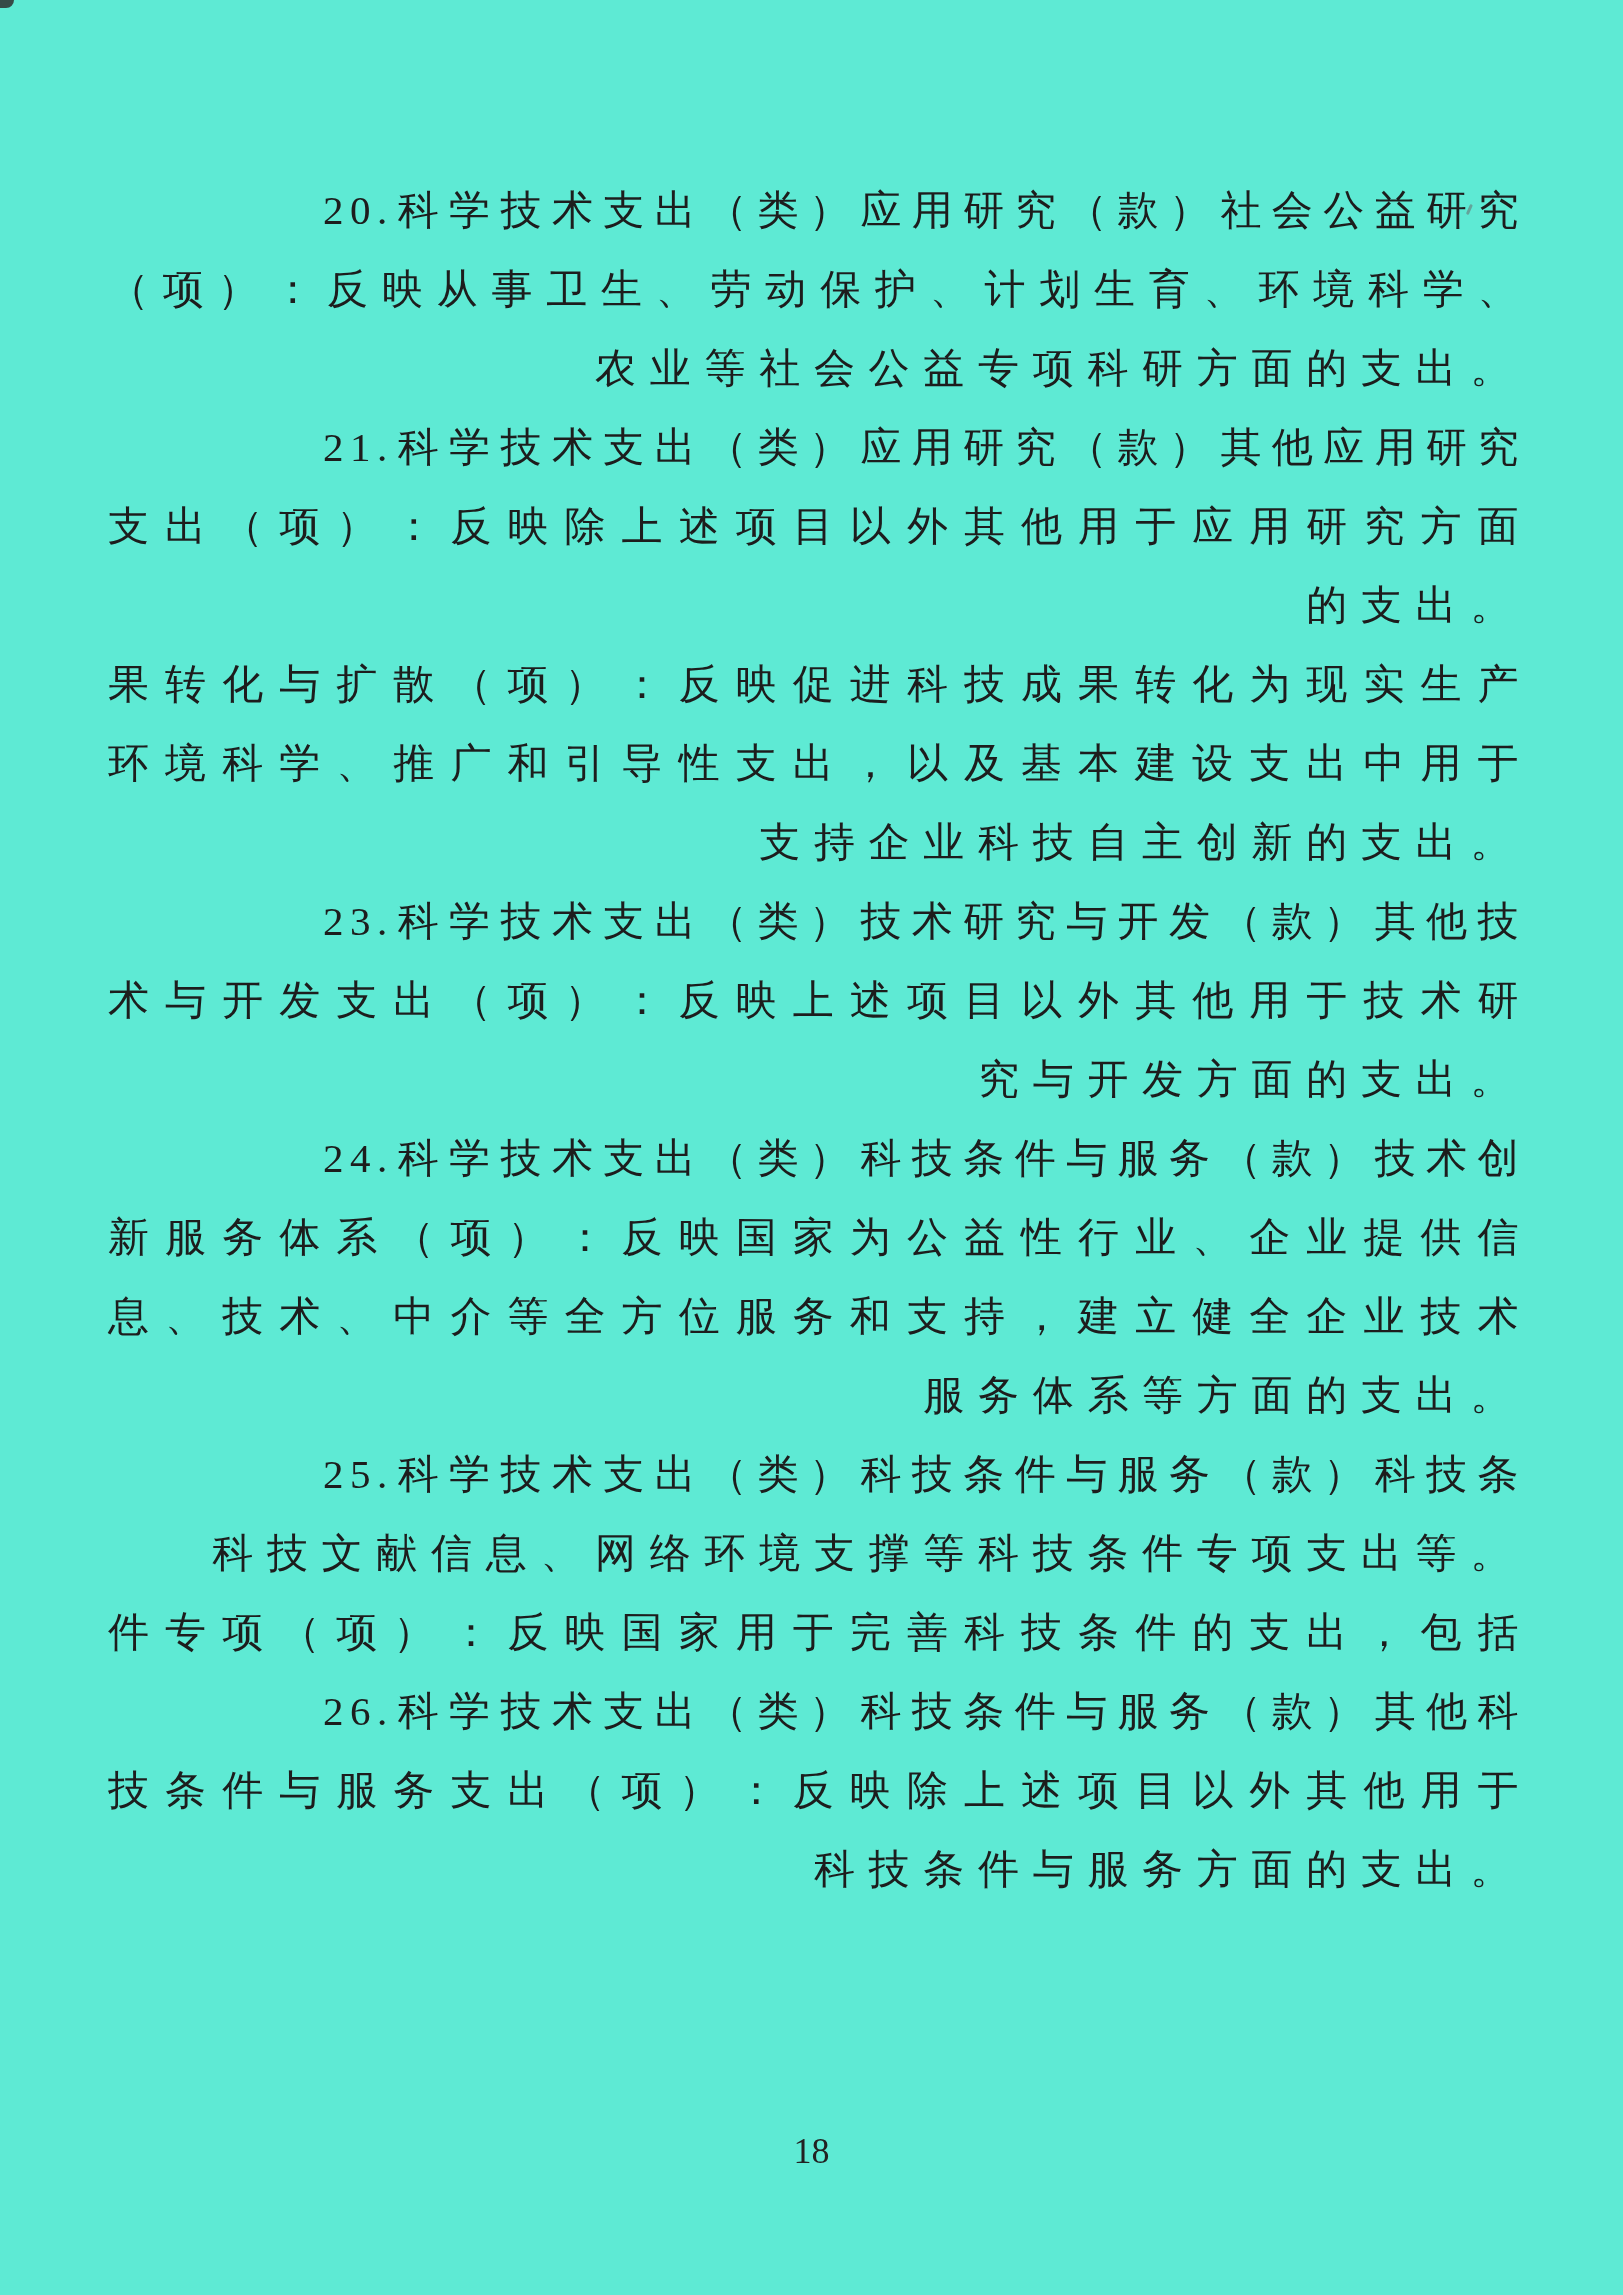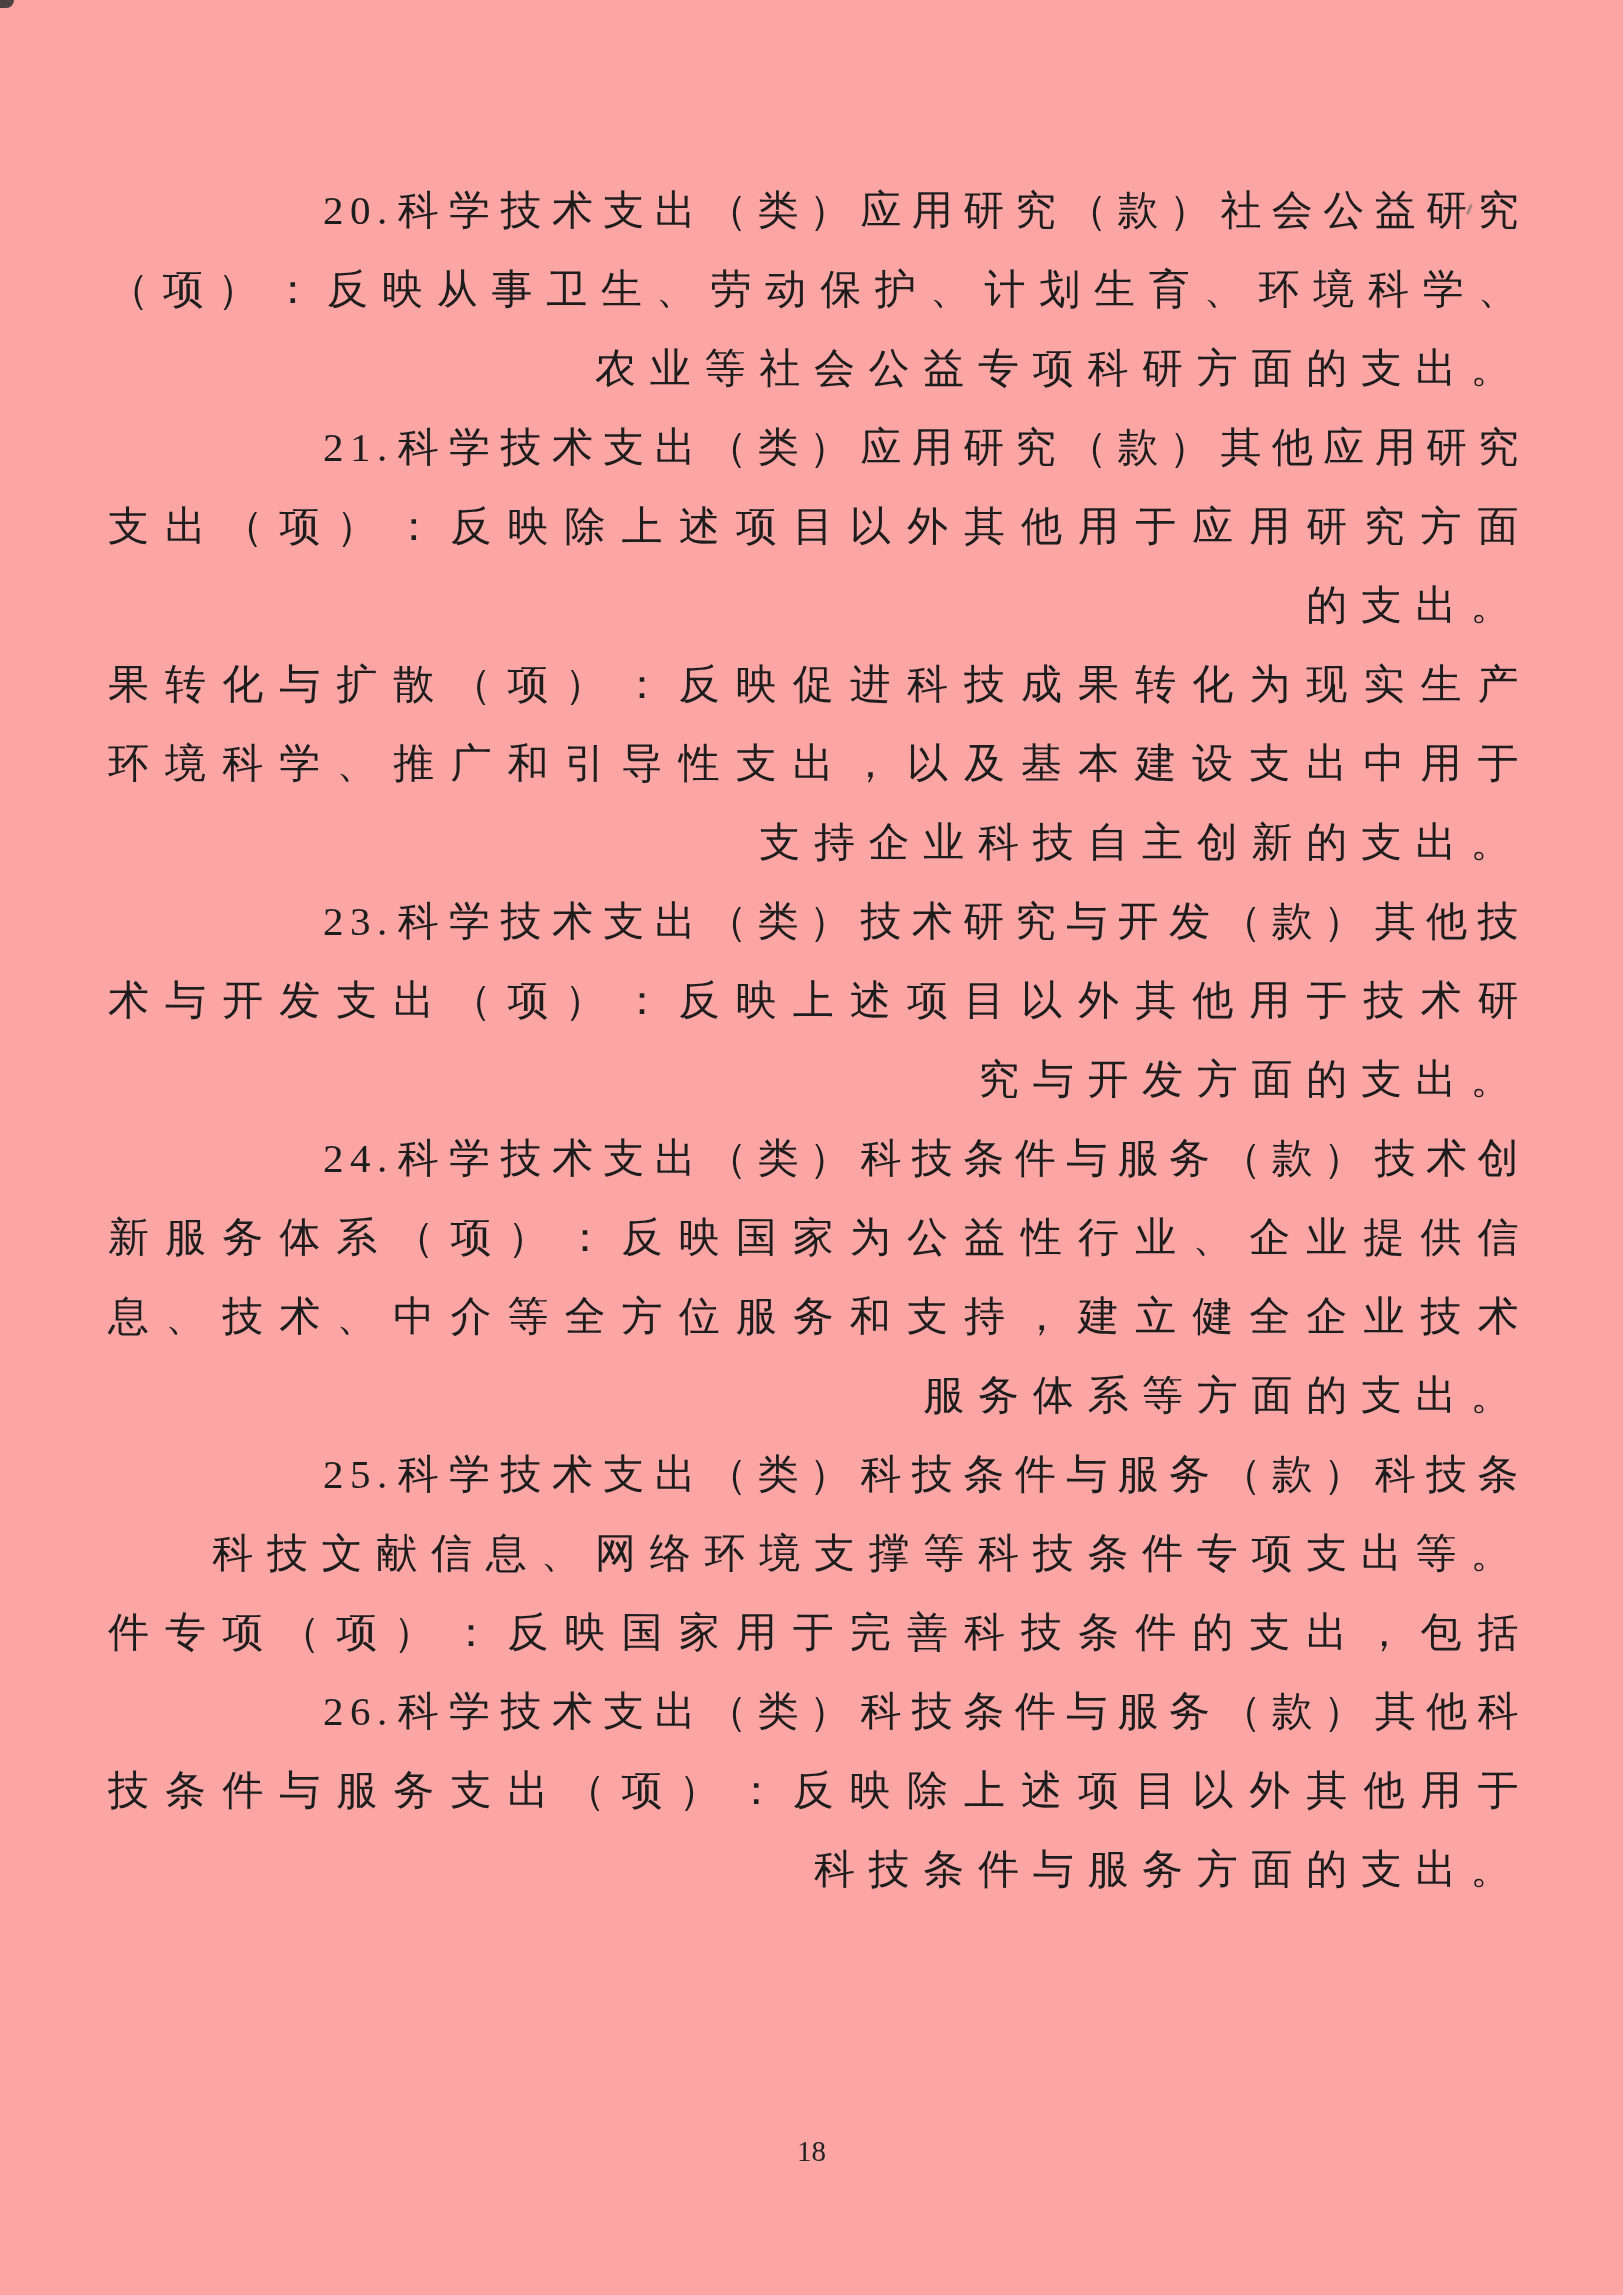--- a/index.html
+++ b/index.html
@@ -5,21 +5,21 @@
   html, body {
     margin: 0;
     padding: 0;
     background: #e8e8e6;
   }
   .page {
     position: relative;
     width: 1623px;
     height: 2295px;
     margin: 0 auto;
-    background: #fca5a5;
+    background: #5eead4;
     overflow: hidden;
     font-family: "Liberation Serif", "DejaVu Serif", serif;
     color: #1d1d1d;
   }
   .content {
     position: absolute;
     left: 108px;
     top: 171px;
     width: 1417px;
   }
@@ -45,21 +45,21 @@
   }
   .line.first {
     text-indent: 215px;
   }
   .footer {
     position: absolute;
     top: 2133px;
     left: 0;
     width: 1623px;
     text-align: center;
-    font-size: 29px;
+    font-size: 36px;
     line-height: 37px;
     color: #222;
   }
   
   .artifact-corner {
     position: absolute;
     left: -5.2px;
     top: -3.9px;
     width: 19.6px;
     height: 11.8px;

